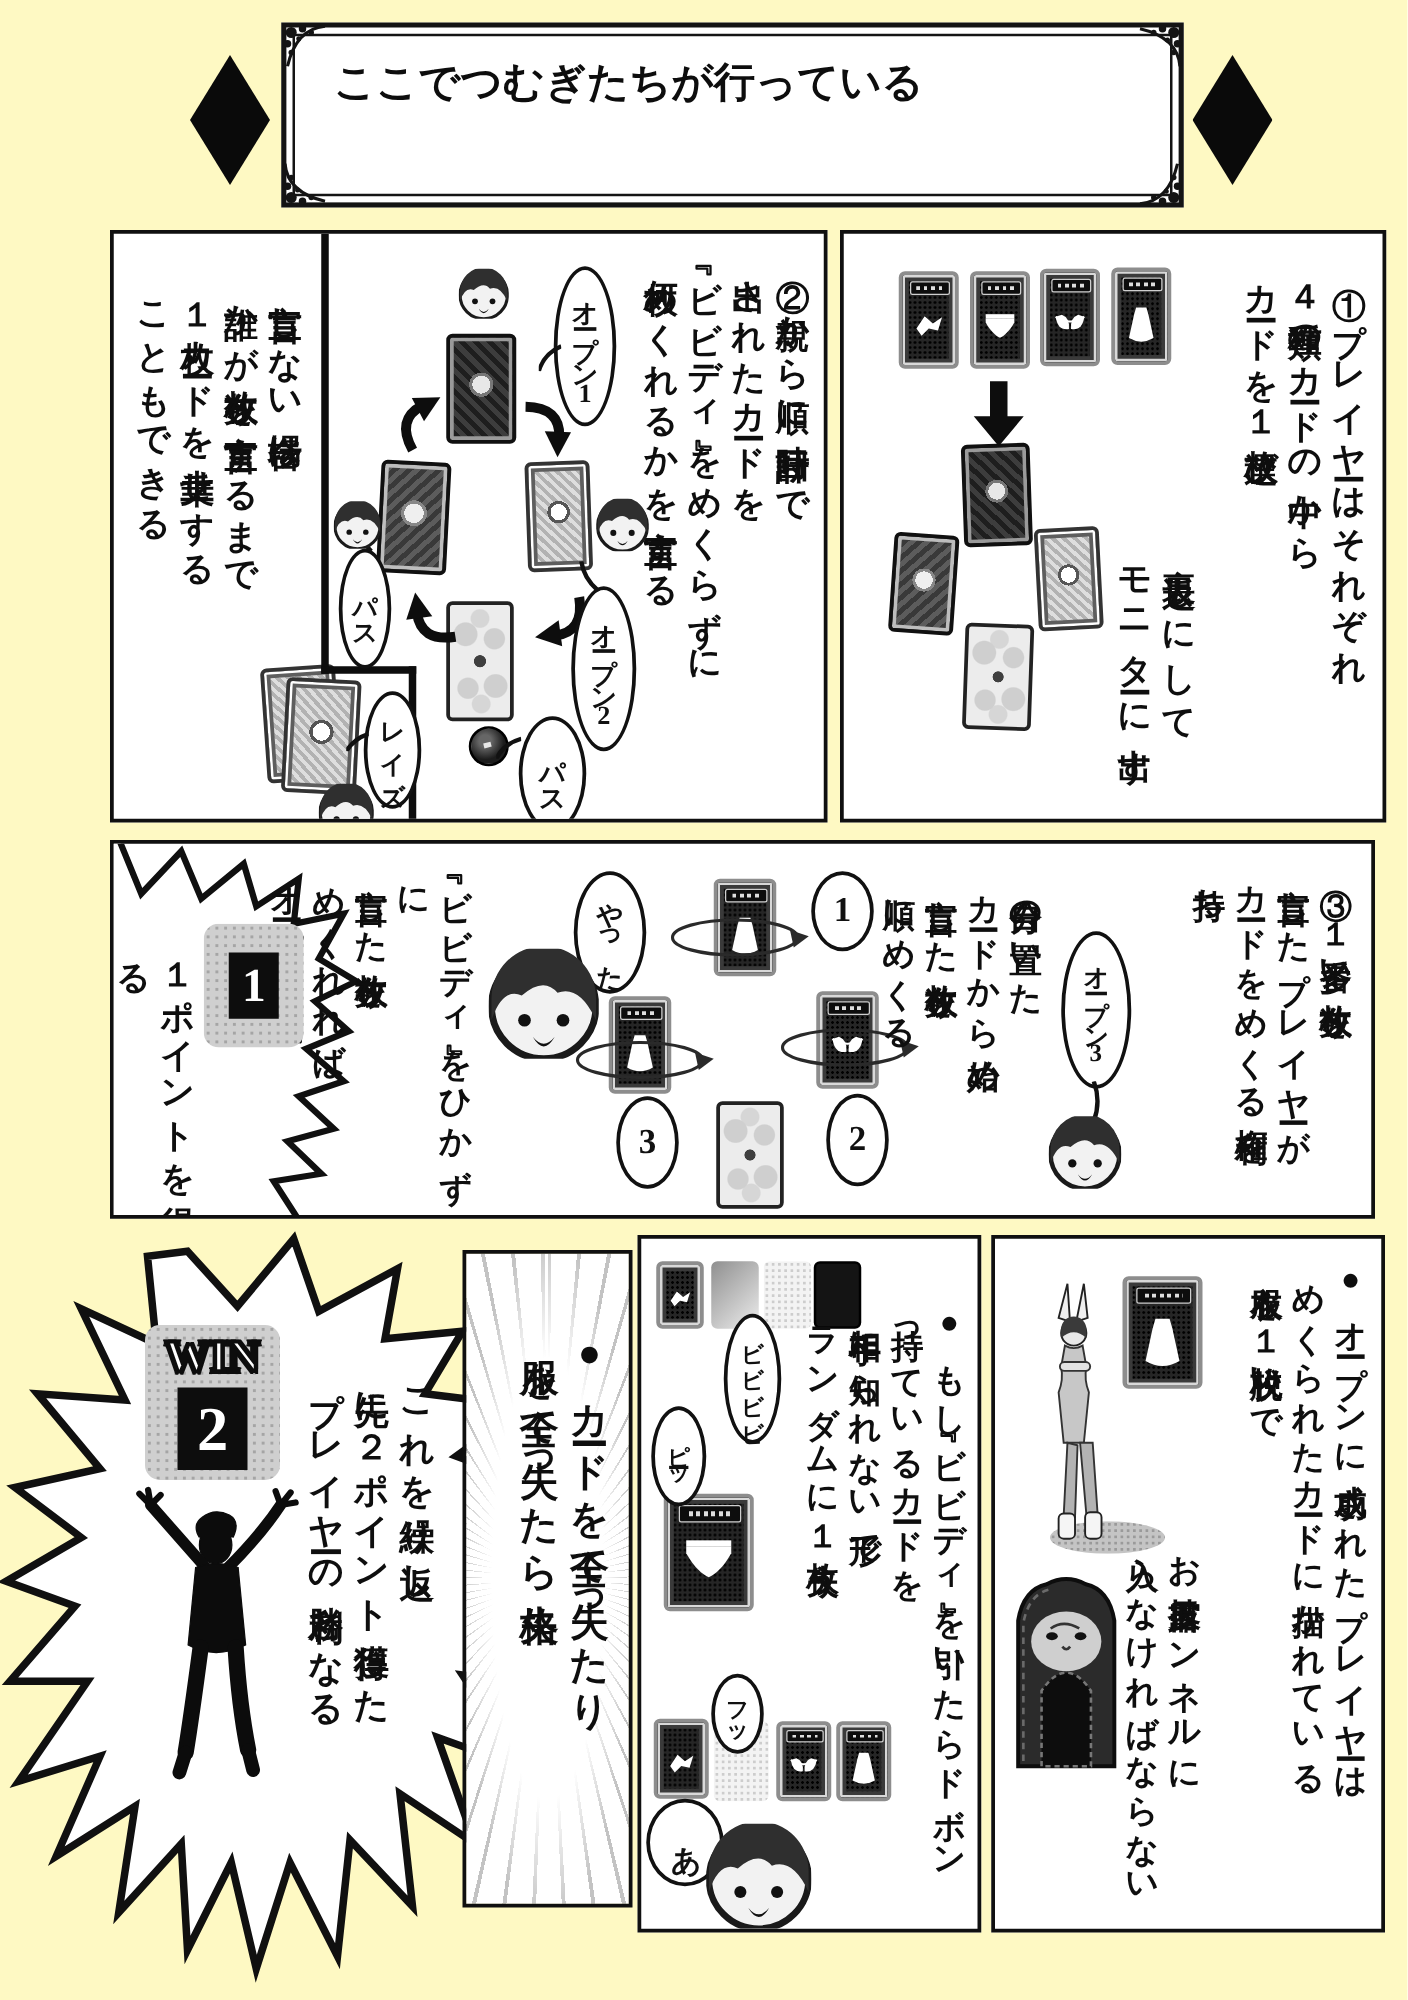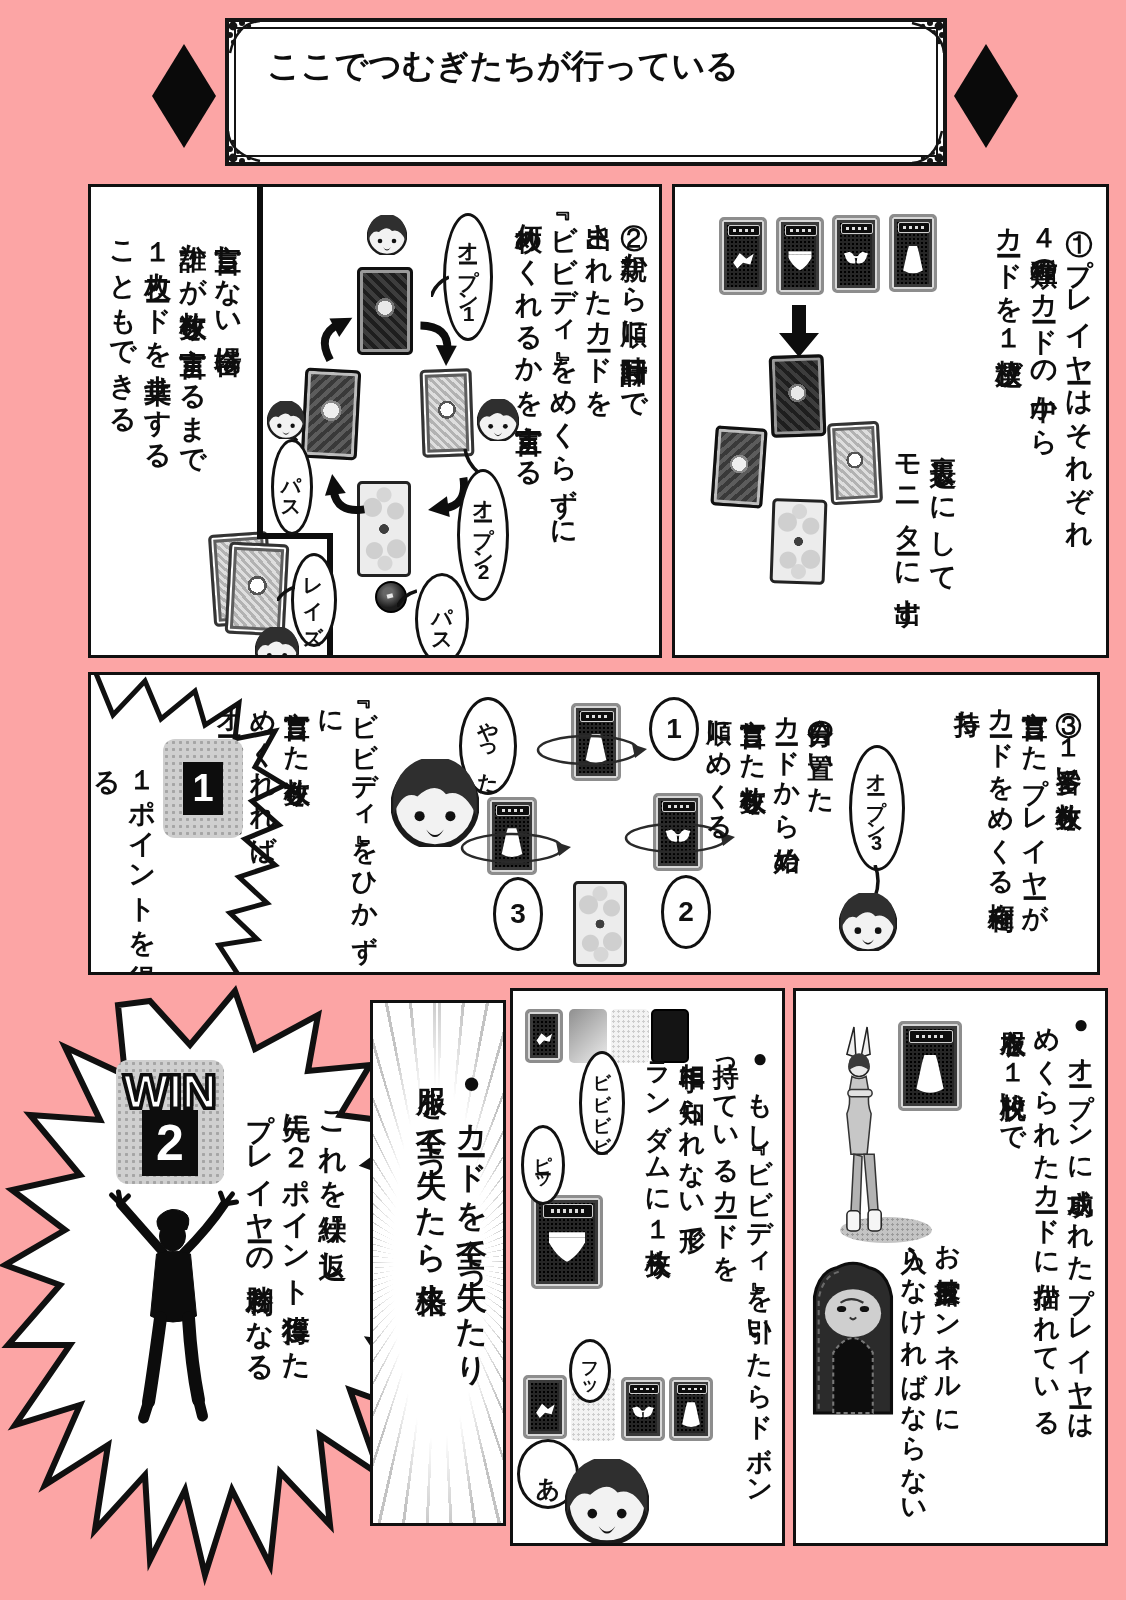--- a/index.html
+++ b/index.html
@@ -1,17 +1,17 @@
 <!DOCTYPE html>
 <html><head>
 <meta charset="utf-8">
 <style>
   html,body{margin:0;padding:0;background:#fff;}
-  #page{position:relative;width:1126px;height:1600px;background:#fca5a5;overflow:hidden;
-        font-family:Liberation Sans, sans-serif;color:#111;}
+  #page{position:relative;width:1126px;height:1600px;background:#fef9c3;overflow:hidden;
+        font-family:Liberation Serif, serif;color:#111;}
   .panel{position:absolute;background:#fff;border:3px solid #101010;box-sizing:border-box;z-index:2;}
   .vt{position:absolute;writing-mode:vertical-rl;text-orientation:mixed;white-space:pre-line;
       font-weight:700;color:#0e0e0e;line-height:1.3;letter-spacing:2px;z-index:6;}
   .bubble{position:absolute;border:3px solid #111;border-radius:50%;background:#fff;
       display:flex;align-items:center;justify-content:center;writing-mode:vertical-rl;
       text-orientation:upright;font-weight:700;z-index:7;letter-spacing:1px;}
   .tail{position:absolute;z-index:7;}
   .numcirc{position:absolute;border:3px solid #111;border-radius:50%;background:#fff;
       display:flex;align-items:center;justify-content:center;font-weight:700;z-index:6;}
   .card{position:absolute;border-radius:5px;box-sizing:border-box;z-index:4;}
@@ -321,21 +321,21 @@
     <div class="badge" style="left:72px;top:64px;width:80px;height:99px;">
       <div class="blackbox" style="left:20px;top:23px;width:40px;height:53px;font-size:38px;">1</div>
     </div>
   </div>
 
   <svg class="burst" style="left:0;top:985px;width:520px;height:612px" viewBox="0 0 520 612">
     <polygon points="150,16 190,60 235,6 255,64 318,30 308,86 370,80 340,130 420,140 365,180 460,215 380,235 470,290 385,300 450,365 370,355 420,430 350,405 380,490 320,450 330,540 280,487 270,580 232,505 205,590 185,505 150,575 145,490 95,545 108,460 45,500 80,420 15,440 70,360 8,360 60,300 5,280 65,245 12,205 80,190 30,130 100,135 65,62 125,90 118,20" fill="#ffffff" stroke="#101010" stroke-width="6"></polygon>
   </svg>
 
   <div class="badge" style="left:116px;top:1060px;width:108px;height:124px;">
-    <div class="winword" style="top:4px;font-size:48px;">WIN</div>
+    <div class="winword" style="top:4px;font-size:36px;">WIN</div>
     <div class="blackbox" style="left:26px;top:50px;width:56px;height:66px;font-size:50px;">2</div>
   </div>
   <div class="vt" style="right:776px;top:1092px;font-size:28px;">これを繰り返し
 先に２ポイント獲得した
 プレイヤーの勝利となる</div>
 
   <svg class="deco" style="left:100px;top:1192px;width:145px;height:240px;z-index:2" viewBox="0 0 140 240">
     <g fill="#0c0c0c" stroke="#0c0c0c">
       <ellipse cx="70" cy="44" rx="13" ry="15"></ellipse>
       <path d="M57,38 q-6,-10 2,-16 q10,-8 22,-2 q9,5 3,18"></path>

